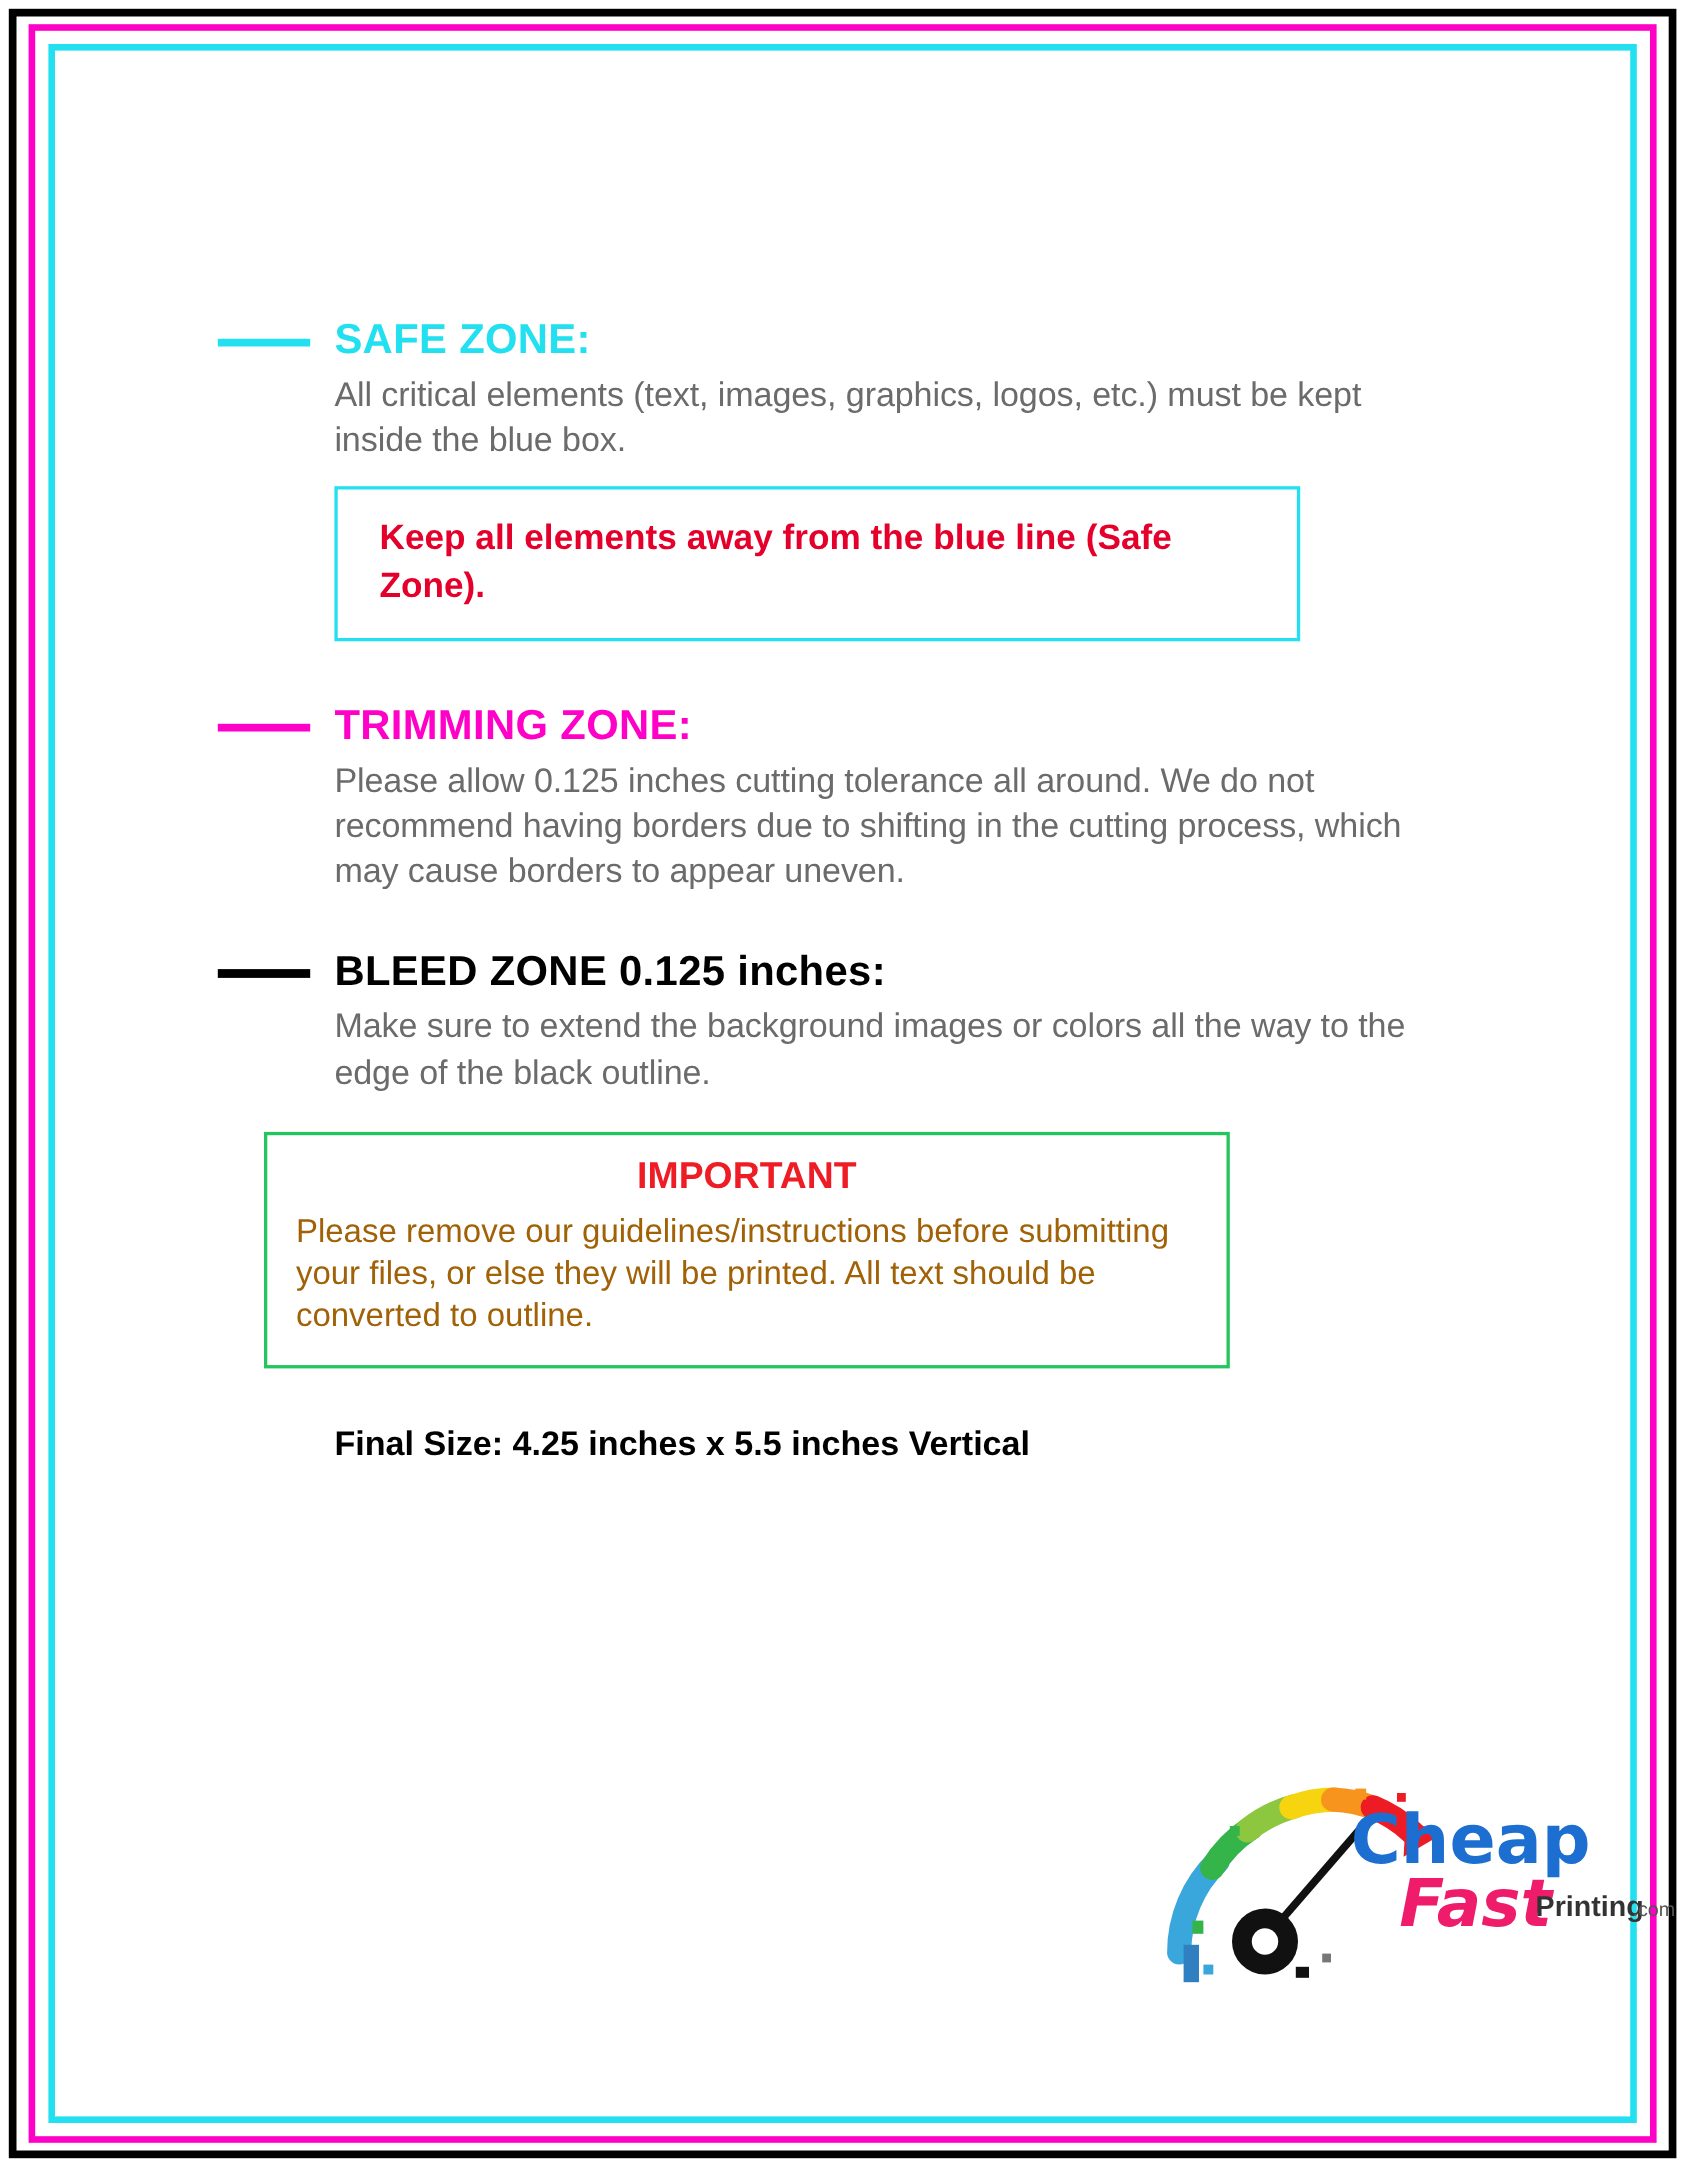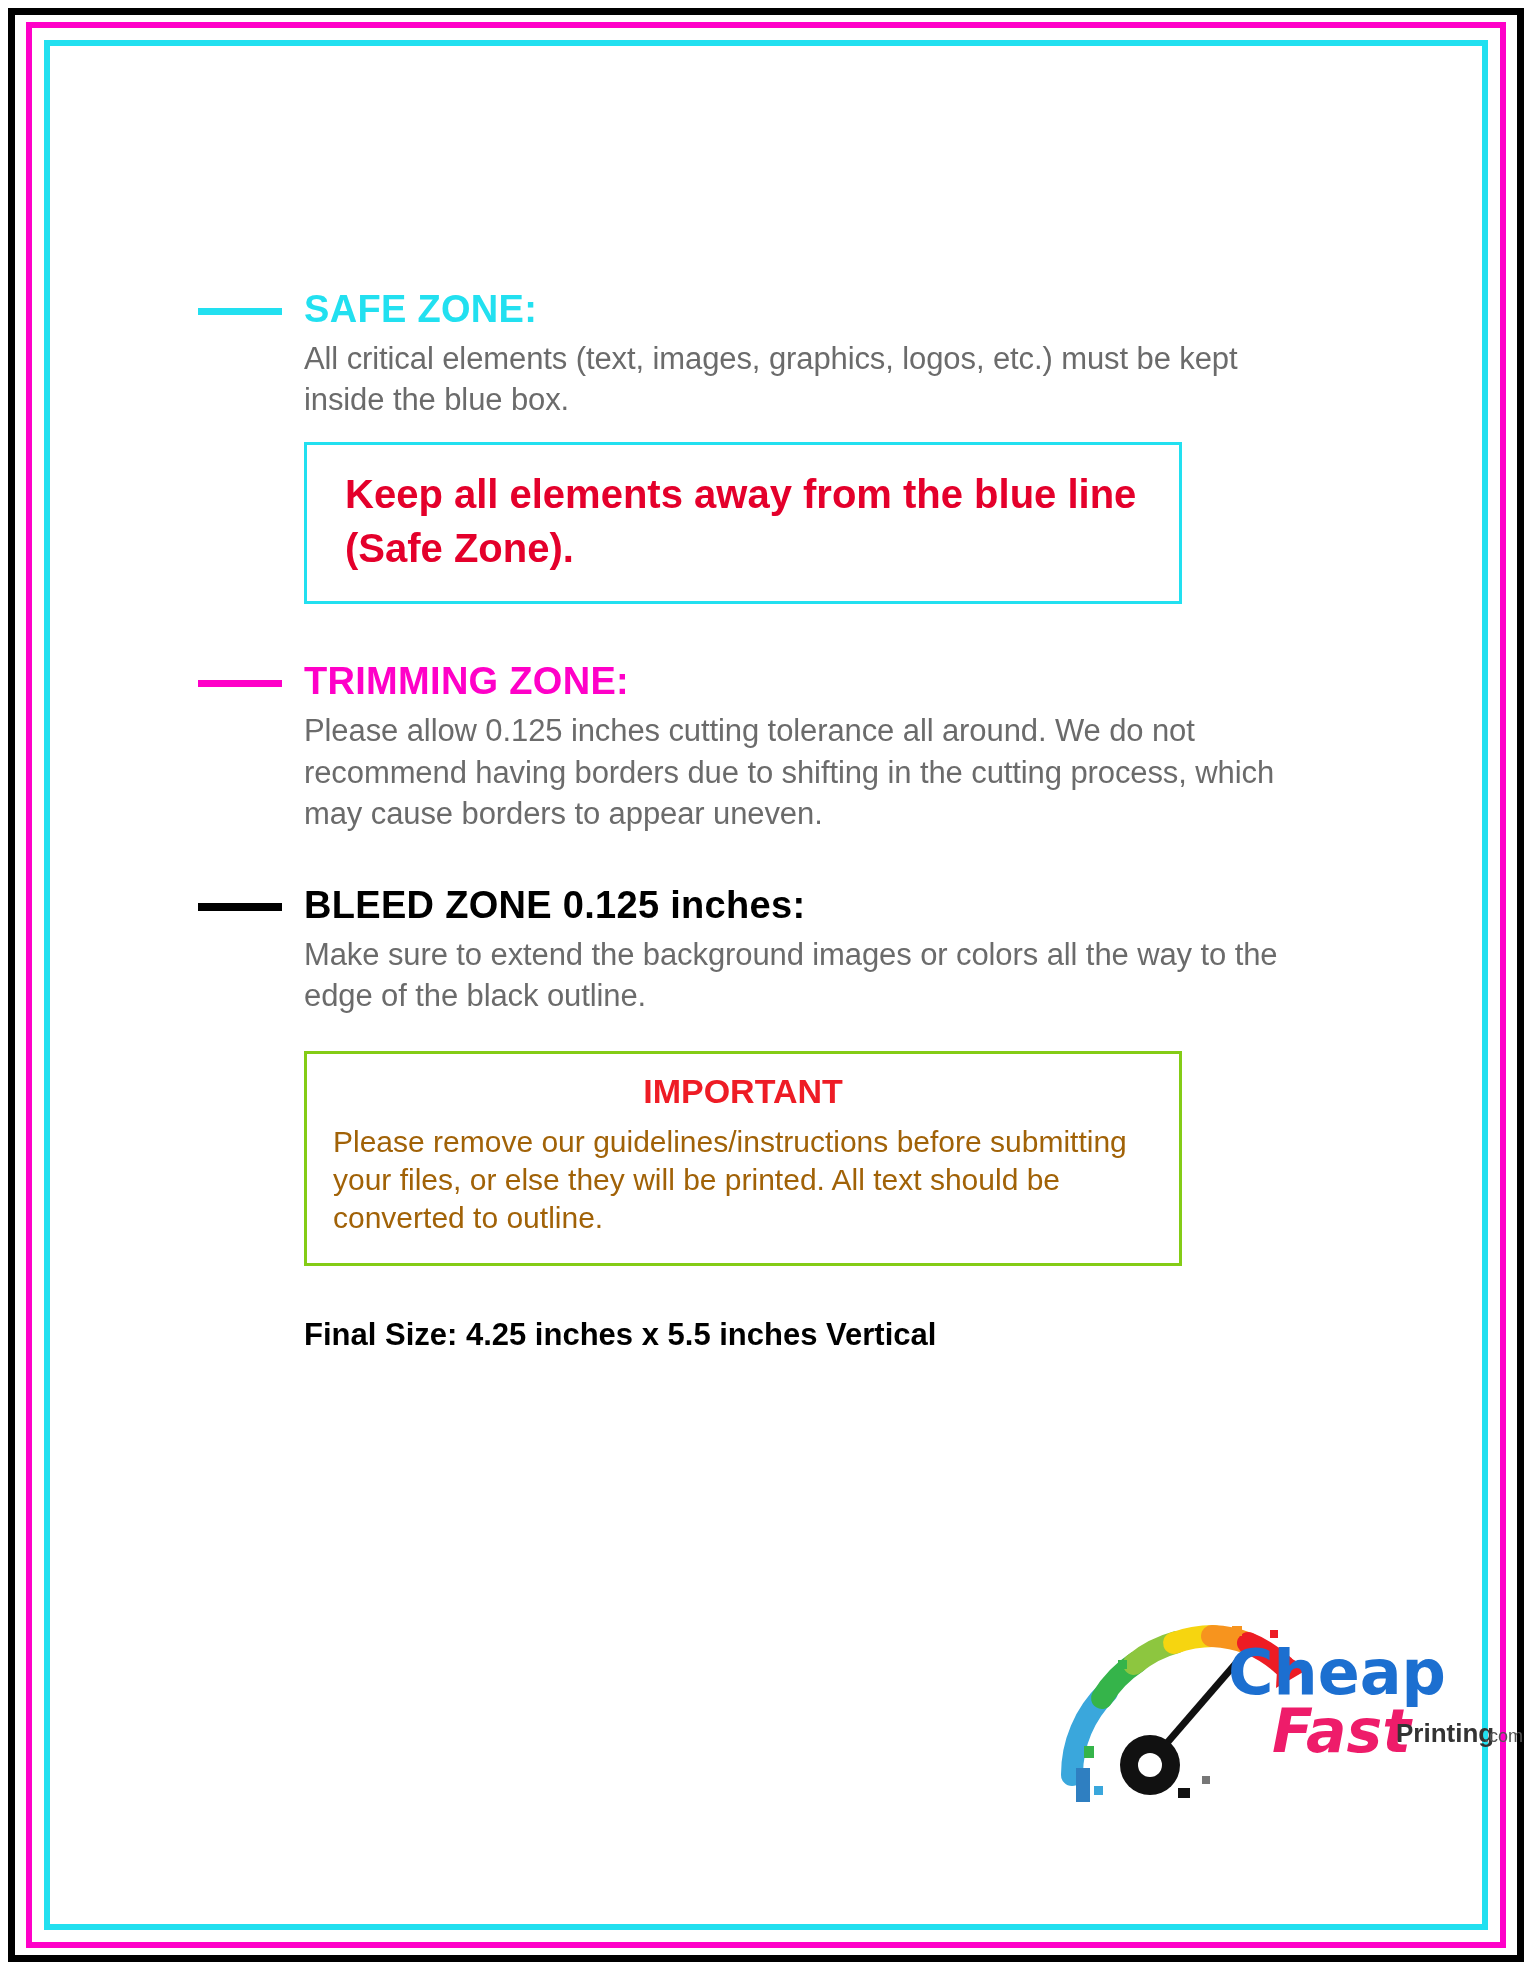--- a/index.html
+++ b/index.html
@@ -97,31 +97,31 @@
   .cyan-box {
     margin-left: 106px;
     margin-top: 22px;
     width: 878px;
     border: 3px solid #22e0f0;
     box-sizing: border-box;
     padding: 22px 30px 26px 38px;
   }
   .cyan-box p {
     margin: 0;
-    font-size: 40px;
+    font-size: 32px;
     font-weight: bold;
     line-height: 1.35;
     color: #e4002b;
   }
 
   .red-box {
-    margin-left: 106px;
+    margin-left: 42px;
     margin-top: 34px;
     width: 878px;
-    border: 3px solid #84cc16;
+    border: 3px solid #22c55e;
     box-sizing: border-box;
     padding: 18px 26px 26px 26px;
     text-align: center;
   }
   .red-box .imp-title {
     font-size: 34px;
     font-weight: bold;
     color: #ee1c25;
     margin: 0 0 12px 0;
   }

